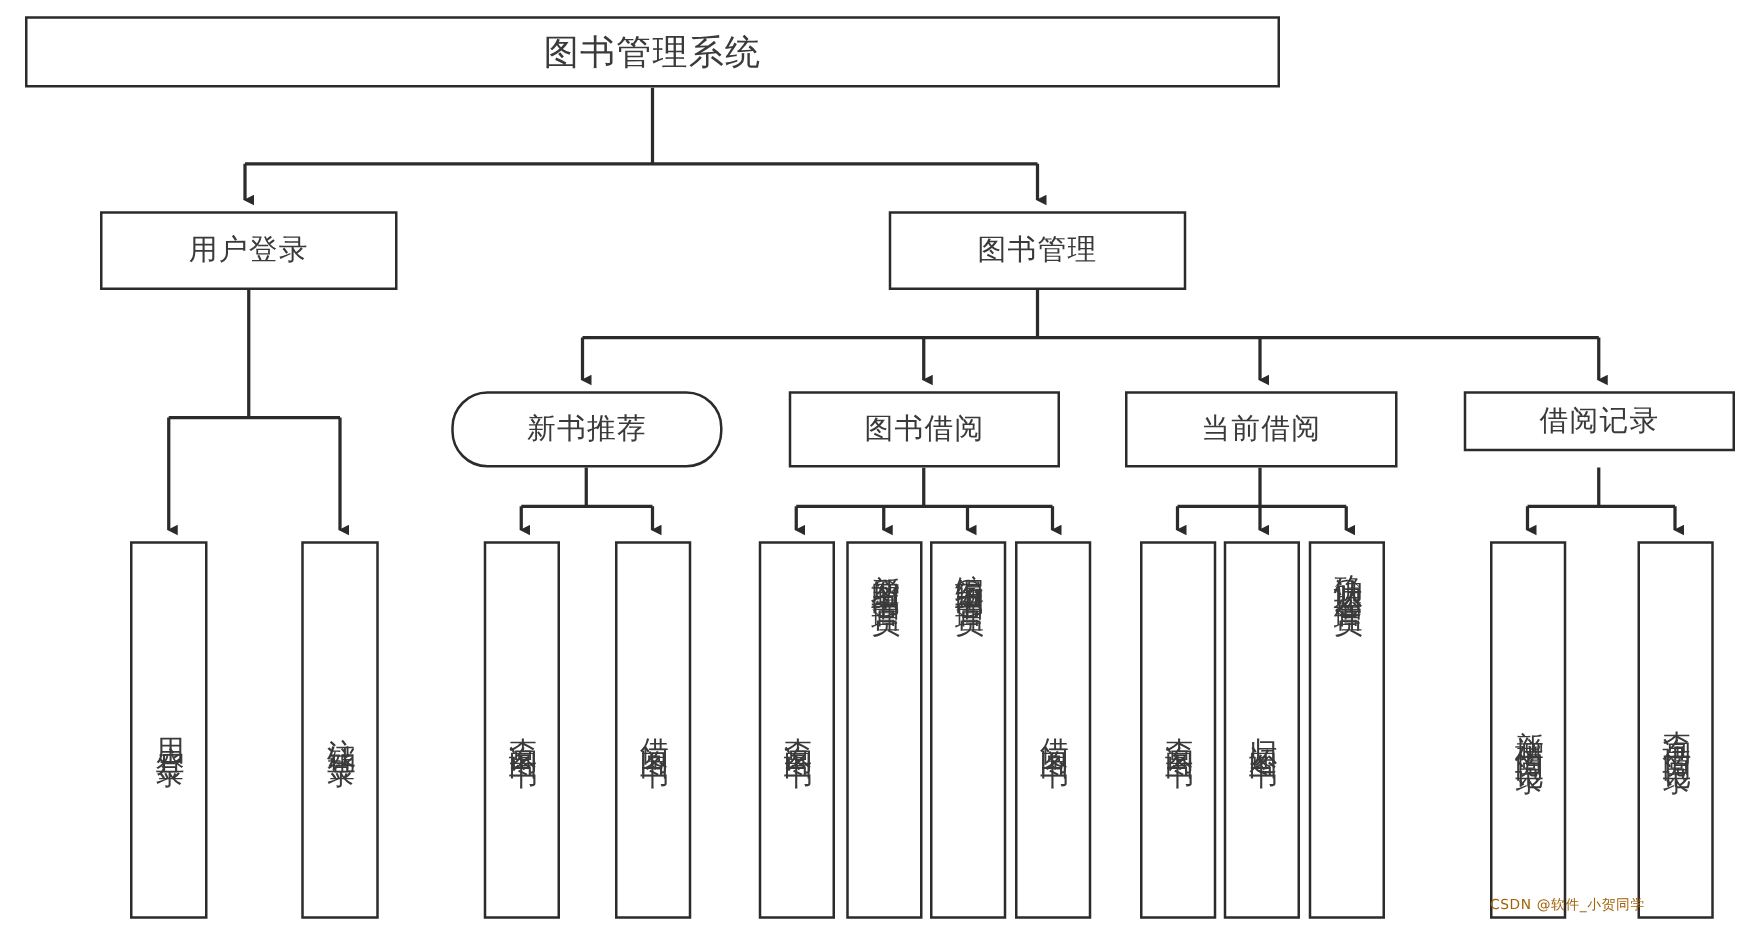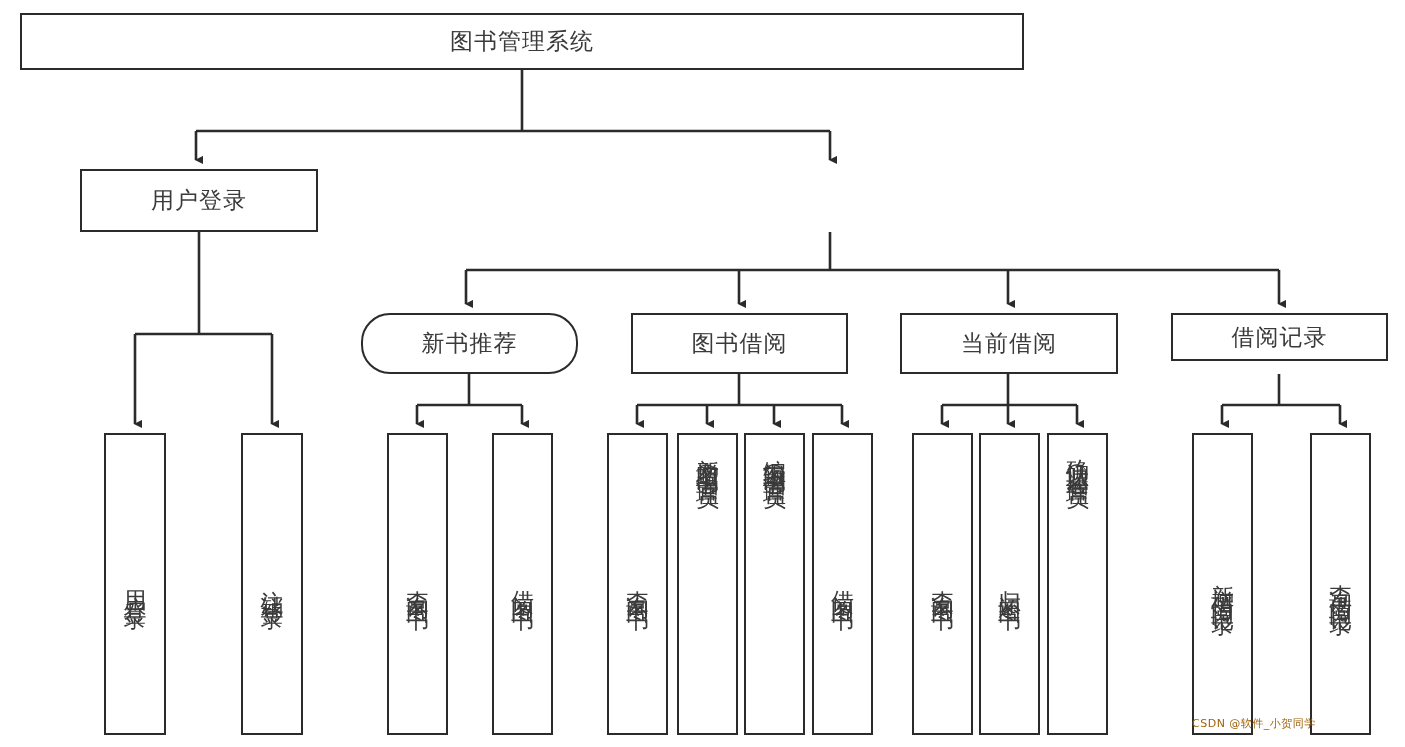--- a/index.html
+++ b/index.html
@@ -39,21 +39,21 @@
     color: #3a3a3a;
     line-height: 1.05;
     text-align: center;
     white-space: nowrap;
   }
   .node.horizontal .node-label {
     font-size: 23px;
     letter-spacing: 1px;
   }
   .node.root .node-label {
-    font-size: 23px;
+    font-size: 28px;
     letter-spacing: 1px;
     text-align: right;
   }
   .node.vertical {
     align-items: center;
     justify-content: center;
     padding-top: 0;
   }
   .node.vertical .node-label {
     writing-mode: vertical-rl;
@@ -133,20 +133,23 @@
     </g>
   </svg>
 
   <div class="node root horizontal" style="left:20px; top:13px; width:1004px; height:57px;">
     <span class="node-label">图书管理系统</span>
   </div>
 
   <div class="node horizontal" style="left:80px; top:169px; width:238px; height:63px;">
     <span class="node-label">用户登录</span>
   </div>
+  <div class="node horizontal" style="left:711px; top:169px; width:238px; height:63px;">
+    <span class="node-label">图书管理</span>
+  </div>
 
   <div class="node horizontal" style="left:361px; top:313px; width:217px; height:61px;border-radius:29px;">
     <span class="node-label">新书推荐</span>
   </div>
   <div class="node horizontal" style="left:900px; top:313px; width:218px; height:61px;">
     <span class="node-label">当前借阅</span>
   </div>
   <div class="node horizontal" style="left:631px; top:313px; width:217px; height:61px;">
     <span class="node-label">图书借阅</span>
   </div>

